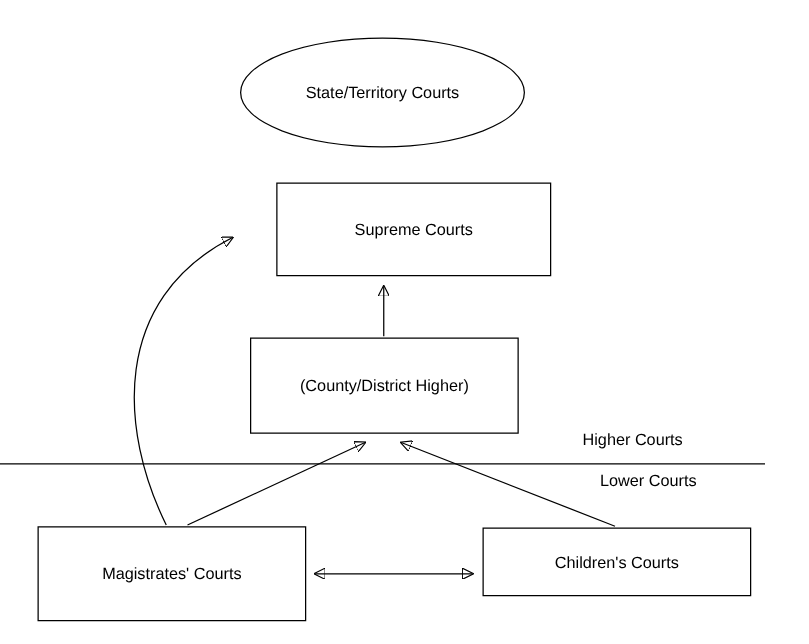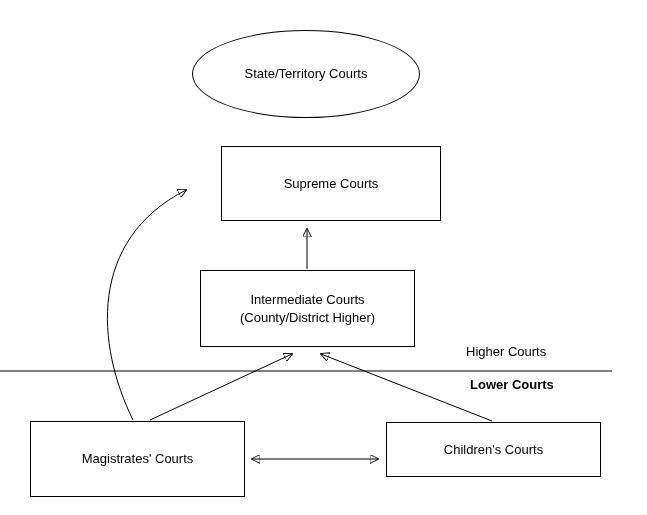--- a/index.html
+++ b/index.html
@@ -78,26 +78,25 @@
 
   <div class="node ellipse" style="left:192px; top:30px; width:228px; height:88px;">
     <span>State/Territory Courts</span>
   </div>
 
   <div class="node" style="left:197px; top:146px; width:220px; height:75px;margin-left:24px;">
     <span>Supreme Courts</span>
   </div>
 
   <div class="node" style="left:200px; top:270px; width:215px; height:77px;">
-    <span>Intermediate Courts</span>
     <span>(County/District Higher)</span>
   </div>
 
   <span class="float-label" style="left:466px; top:344px;">Higher Courts</span>
-  <span class="float-label" style="left:470px; top:377px;font-weight:bold;">Lower Courts</span>
+  <span class="float-label" style="left:480px; top:377px;">Lower Courts</span>
 
   <div class="node" style="left:30px; top:421px; width:215px; height:76px;">
     <span>Magistrates' Courts</span>
   </div>
 
   <div class="node" style="left:386px; top:422px; width:215px; height:55px;">
     <span>Children's Courts</span>
   </div>
 
 </div>

